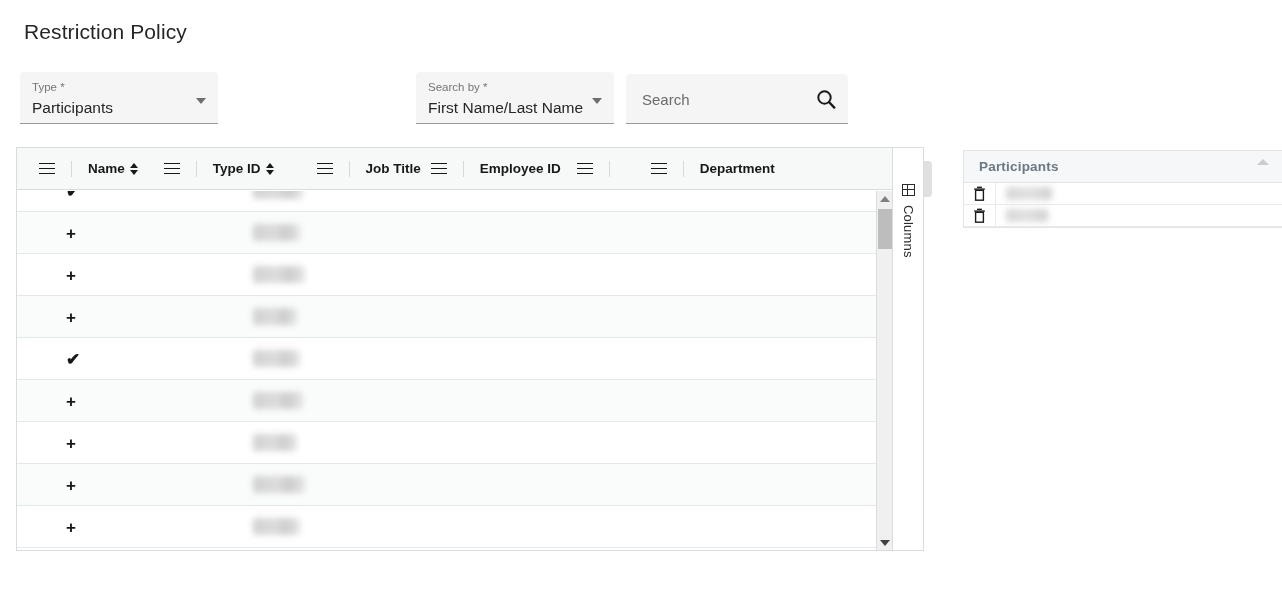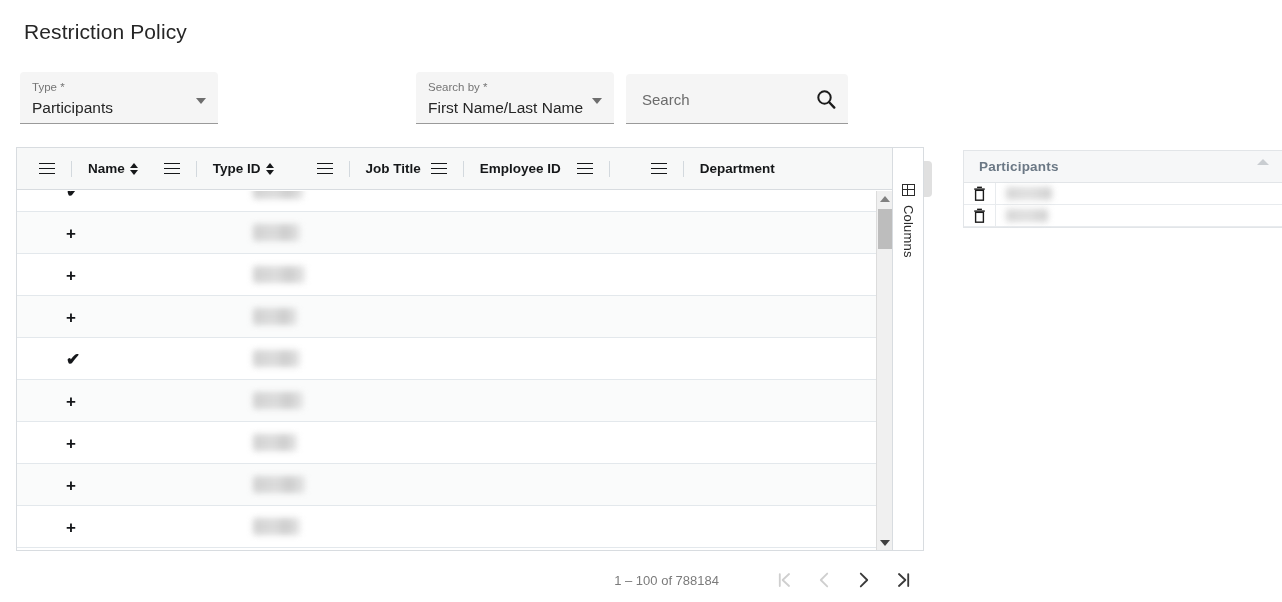--- a/index.html
+++ b/index.html
@@ -535,49 +535,20 @@
       <div class="columns-tab-inner">
         <div class="columns-grid-icon">
             <i class="h"></i>
             <i class="v"></i>
           </div>
         <div class="columns-label">Columns</div>
       </div>
     </div>
   </div>
 
-  <div class="paginator">
-    <div class="range-label">1 – 100 of 788184</div>
-
-    <button class="pg-btn disabled">
-      <svg width="22" height="22" viewBox="0 0 24 24">
-        <path d="M17.5 5.5 L10.5 12 L17.5 18.5" fill="none" stroke="#cfcfcf" stroke-width="2" stroke-linecap="round" stroke-linejoin="round"></path>
-        <line x1="7.4" y1="5.5" x2="7.4" y2="18.5" stroke="#cfcfcf" stroke-width="2" stroke-linecap="round"></line>
-      </svg>
-    </button>
-
-    <button class="pg-btn disabled">
-      <svg width="22" height="22" viewBox="0 0 24 24">
-        <path d="M15.5 5 L8.5 12 L15.5 19" fill="none" stroke="#cfcfcf" stroke-width="2" stroke-linecap="round" stroke-linejoin="round"></path>
-      </svg>
-    </button>
-
-    <button class="pg-btn">
-      <svg width="22" height="22" viewBox="0 0 24 24">
-        <path d="M8.5 5 L15.5 12 L8.5 19" fill="none" stroke="#3a3a3a" stroke-width="2" stroke-linecap="round" stroke-linejoin="round"></path>
-      </svg>
-    </button>
-
-    <button class="pg-btn">
-      <svg width="22" height="22" viewBox="0 0 24 24">
-        <path d="M6.5 5.5 L13.5 12 L6.5 18.5" fill="none" stroke="#3a3a3a" stroke-width="2" stroke-linecap="round" stroke-linejoin="round"></path>
-        <line x1="16.6" y1="5.5" x2="16.6" y2="18.5" stroke="#3a3a3a" stroke-width="2" stroke-linecap="round"></line>
-      </svg>
-    </button>
-  </div>
 
   <div class="side-panel">
     <div class="sp-header">
       <div class="sp-title">Participants</div>
       <div class="sp-collapse">
           <span></span>
         </div>
     </div>
 
     <div class="sp-row">

